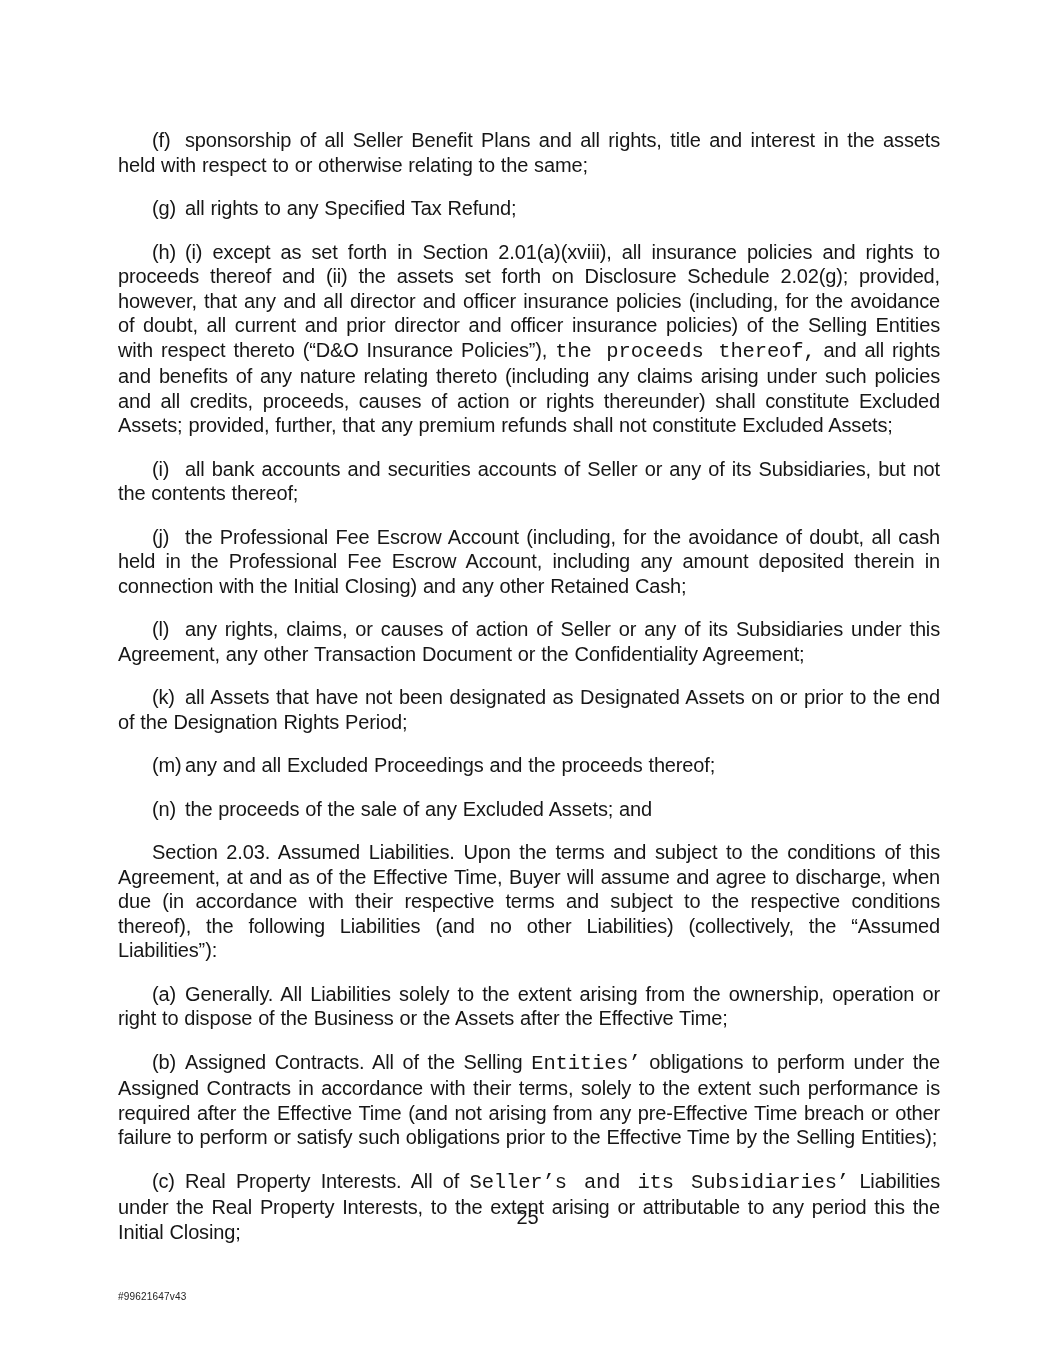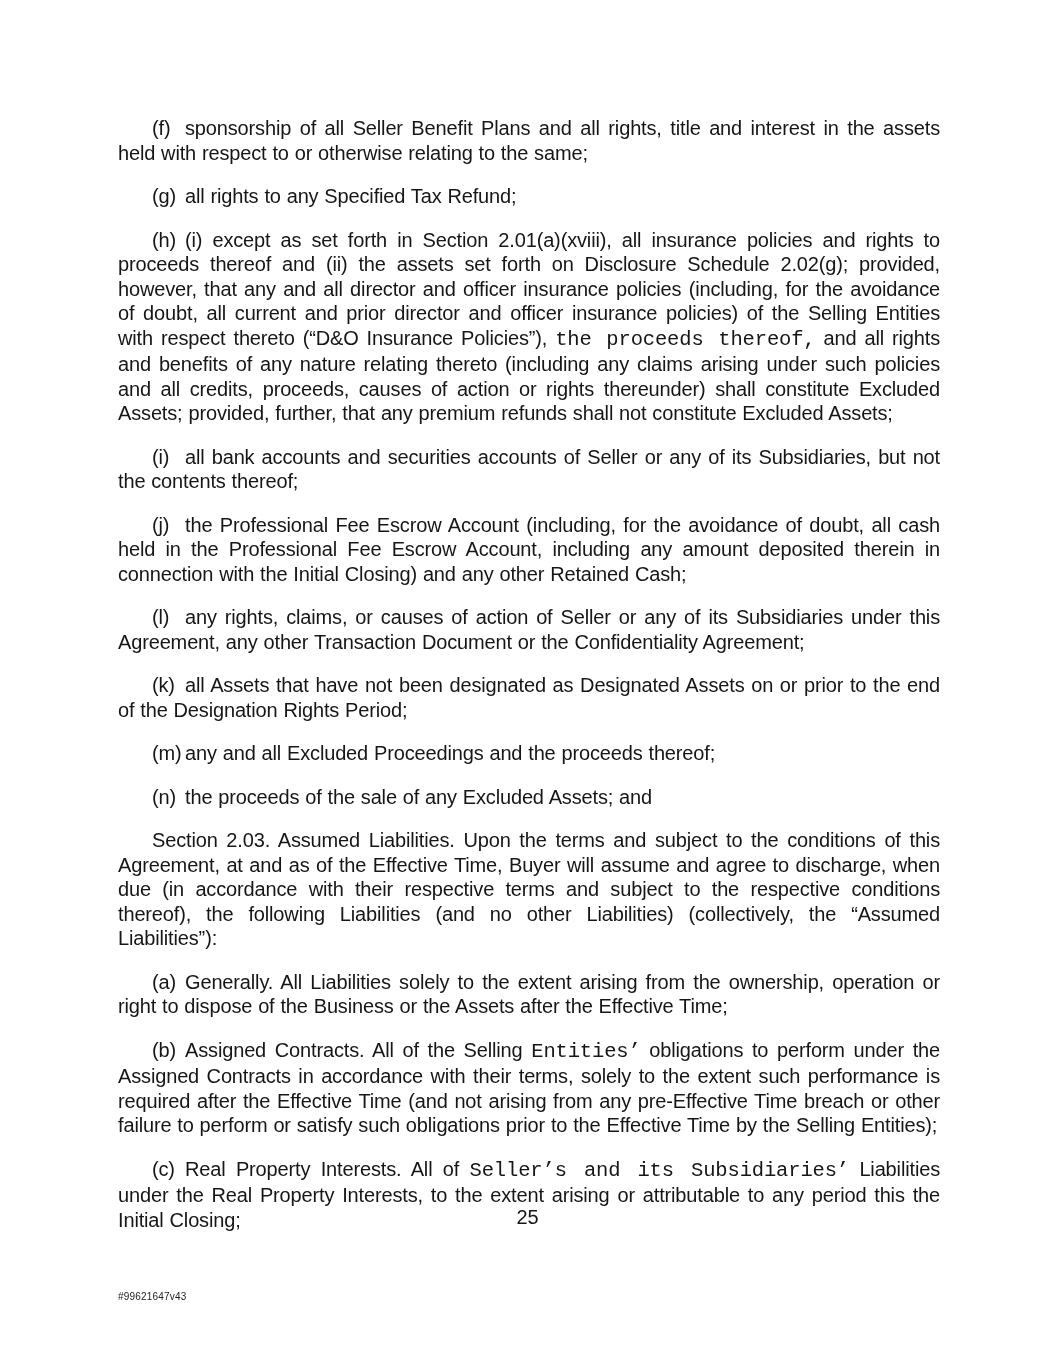--- a/index.html
+++ b/index.html
@@ -17,21 +17,21 @@
     inset: 0;
     background: #ffffff;
   }
   .content {
     position: absolute;
     left: 118px;
     top: 116px;
     width: 822px;
   }
   .para {
-    margin: 0 0 19px 0;
+    margin: 12px 0 19px 0;
     font-size: 20px;
     line-height: 24.5px;
     text-align: justify;
     text-indent: 34px;
     letter-spacing: -0.15px;
     word-spacing: 0.5px;
   }
   .para .label {
     display: inline-block;
     min-width: 33px;

